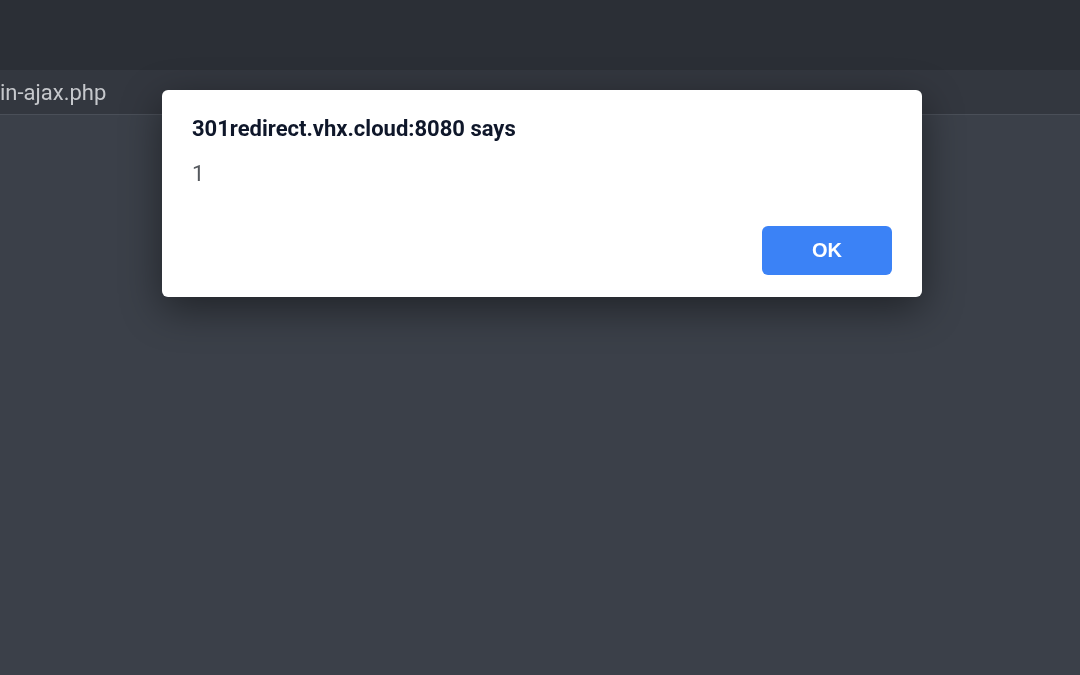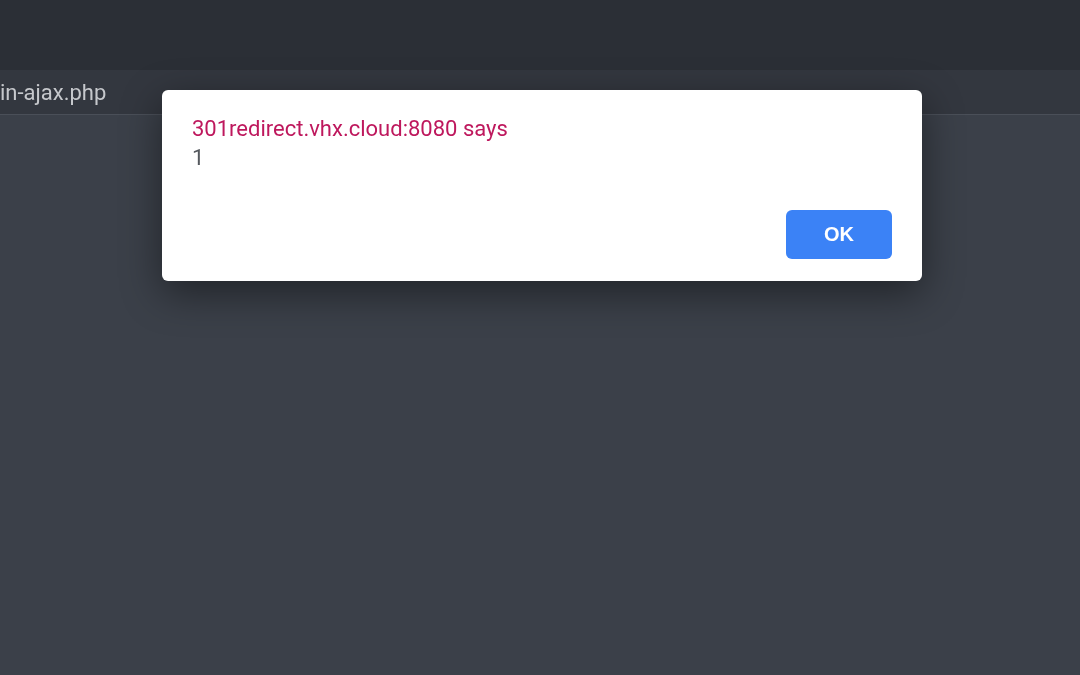--- a/index.html
+++ b/index.html
@@ -51,42 +51,42 @@
       top: 90px;
       left: 162px;
       width: 760px;
       background: #ffffff;
       border-radius: 6px;
       box-shadow: 0 12px 40px rgba(0,0,0,0.45);
       padding: 26px 30px 22px 30px;
     }
     .dialog-title {
       font-size: 22px;
-      color: #be185d;
-      font-weight: 400;
-      margin-bottom: 4px;
+      color: #0f172a;
+      font-weight: 700;
+      margin-bottom: 20px;
     }
     .dialog-message {
       font-size: 22px;
       color: #55595e;
       font-weight: 400;
       margin-bottom: 40px;
     }
     .dialog-actions {
       display: flex;
       justify-content: flex-end;
     }
     .ok-button {
       background: #3b82f6;
       color: #ffffff;
       border: none;
       border-radius: 6px;
       font-size: 20px;
       font-weight: 600;
-      padding: 13px 38px;
+      padding: 13px 50px;
       cursor: pointer;
     }
   </style>
 </head>
 <body>
 
 <div class="topbar"></div>
 
 <div class="urlbar">
   <span>in-ajax.php</span>

